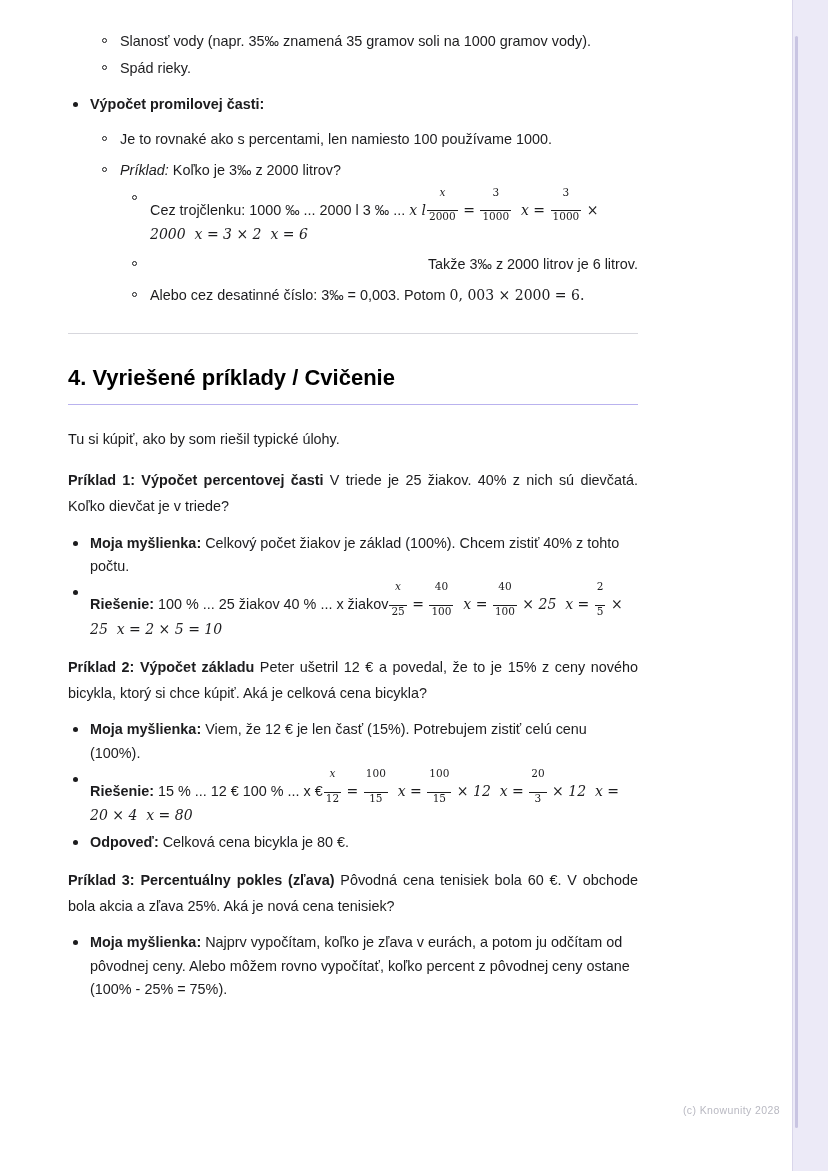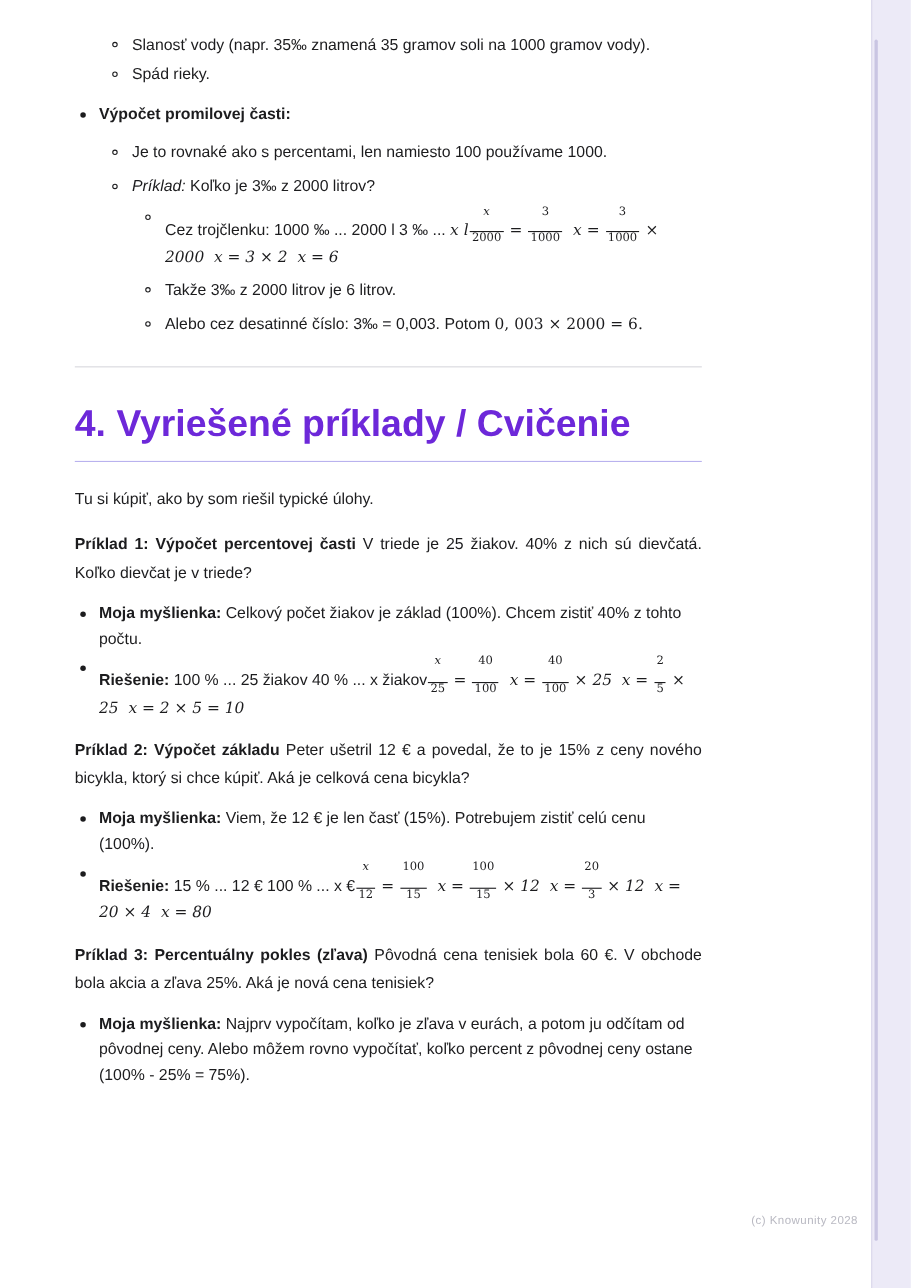--- a/index.html
+++ b/index.html
@@ -119,24 +119,24 @@
   .frac .num.it, .frac .den.it { font-style: italic; }
 
   
   .rule {
     margin: 26px 0 30px 0;
     height: 1px;
     background: #d7d7dd;
     width: 100%;
   }
   h2.section {
-    font-size: 34px;
+    font-size: 22px;
     line-height: 1.25;
     font-weight: bold;
-    color: #6d28d9;
+    color: #000000;
     margin: 0 0 12px 0;
     padding: 0;
   }
   .head-rule {
     height: 1px;
     background: #b9b2ee;
     width: 100%;
     margin-bottom: 22px;
   }
   p.para {
@@ -177,21 +177,21 @@
     <ul class="lvl2 indent1" style="margin-top:12px;">
       <li><span>Je to rovnaké ako s percentami, len namiesto 100 používame 1000.</span></li>
       <li style="margin-top:8px;">
         <i>Príklad:</i>
         <span>Koľko je 3‰ z 2000 litrov?</span>
 
         <ul class="lvl2" style="margin-top:4px; margin-left:8px;">
           <li>
             <span>Cez trojčlenku: 1000 ‰ ... 2000 l 3 ‰ ... </span><span class="math">x l<span class="frac"><span class="num it">x</span><span class="den">2000</span></span> = <span class="frac"><span class="num">3</span><span class="den">1000</span></span>&nbsp; x = <span class="frac"><span class="num">3</span><span class="den">1000</span></span> × 2000&nbsp; x = 3 × 2&nbsp; x = 6</span>
           </li>
-          <li style="margin-top:7px;">
+          <li style="margin-top:7px;text-align:right;">
             <span>Takže 3‰ z 2000 litrov je 6 litrov.</span>
           </li>
           <li style="margin-top:7px;">
             <span>Alebo cez desatinné číslo: 3‰ = 0,003. Potom </span><span class="mathn">0, 003 × 2000 = 6.</span>
           </li>
         </ul>
       </li>
     </ul>
 
     <div class="rule"></div>
@@ -224,20 +224,24 @@
 
     <ul class="lvl1 blk">
       <li>
         <b>Moja myšlienka:</b>
         <span>Viem, že 12 € je len časť (15%). Potrebujem zistiť celú cenu (100%).</span>
       </li>
       <li>
         <b>Riešenie:</b>
         <span>15 % ... 12 € 100 % ... x €</span><span class="math"><span class="frac"><span class="num it">x</span><span class="den">12</span></span> = <span class="frac"><span class="num">100</span><span class="den">15</span></span> &nbsp;x = <span class="frac"><span class="num">100</span><span class="den">15</span></span> × 12&nbsp; x = <span class="frac"><span class="num">20</span><span class="den">3</span></span> × 12&nbsp; x = 20 × 4&nbsp; x = 80</span>
       </li>
+      <li>
+        <b>Odpoveď:</b>
+        <span>Celková cena bicykla je 80 €.</span>
+      </li>
     </ul>
 
     <p class="para tight">
       <b>Príklad 3: Percentuálny pokles (zľava)</b>
       <span>Pôvodná cena tenisiek bola 60 €. V obchode bola akcia a zľava 25%. Aká je nová cena tenisiek?</span>
     </p>
 
     <ul class="lvl1">
       <li>
         <b>Moja myšlienka:</b>

